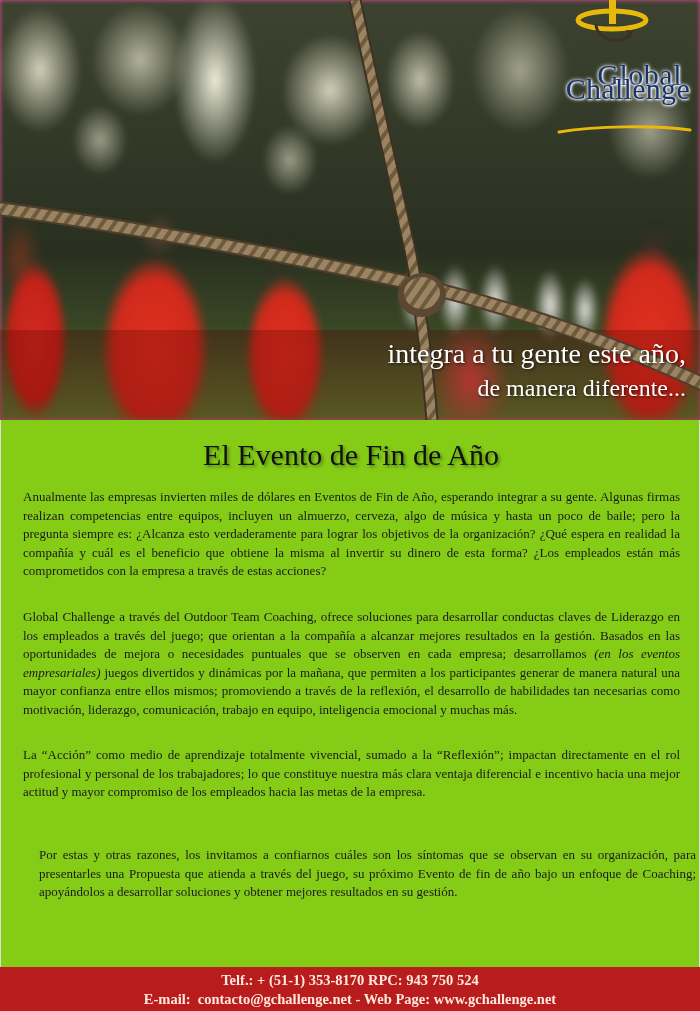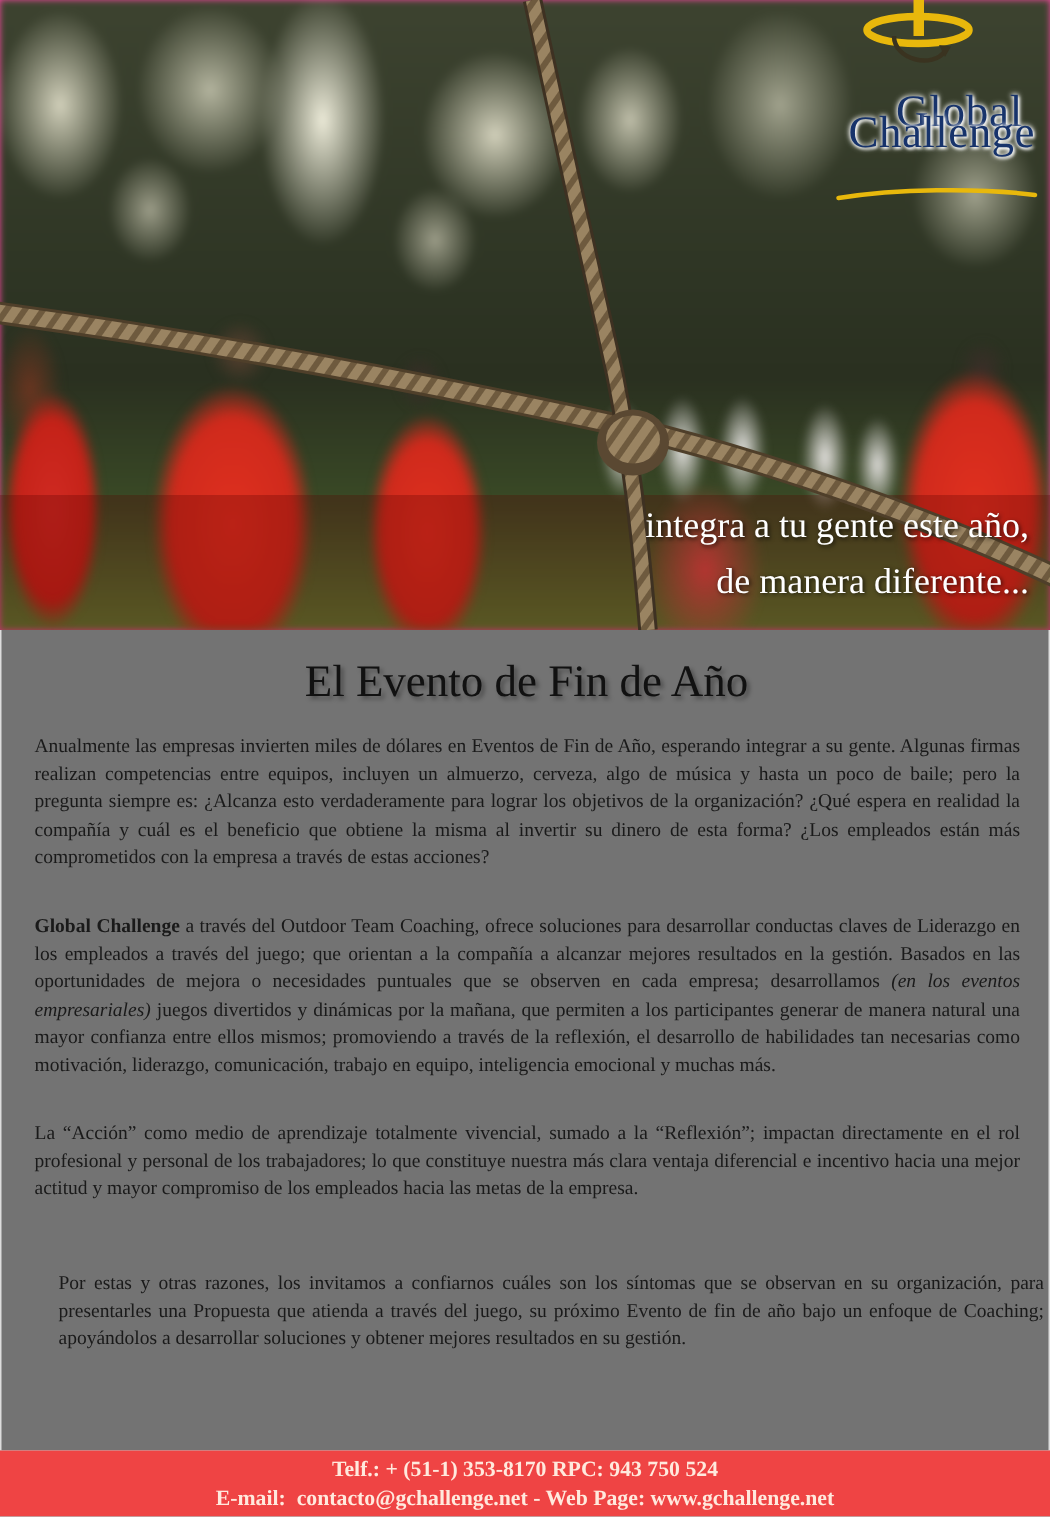--- a/index.html
+++ b/index.html
@@ -45,37 +45,37 @@
   
   .logo { position:absolute; right:8px; top:0; width:140px; height:140px; }
   .logo .emblem { position:absolute; left:20px; top:0; width:80px; height:55px; }
   .logo .name1, .logo .name2 { position:absolute; right:0; font-family:"Liberation Serif", "DejaVu Serif", serif; color:#17336b;
     text-shadow: 0 0 3px #fff, 0 0 4px #fff, 1px 1px 2px rgba(255,255,255,.9); }
   .logo .name1 { top:58px; right:10px; font-size:30px; letter-spacing:0.5px; }
   .logo .name2 { top:72px; right:2px; font-size:30px; letter-spacing:0.3px; }
   .logo .swoosh { position:absolute; left:5px; top:124px; width:135px; height:10px; }
 
   
-  .tagline1 { position:absolute; right:14px; top:338px; color:#fff; font-size:24px; text-shadow:1px 1px 3px rgba(0,0,0,.7); white-space:nowrap; }
+  .tagline1 { position:absolute; right:14px; top:338px; color:#fff; font-size:28px; text-shadow:1px 1px 3px rgba(0,0,0,.7); white-space:nowrap; }
   .tagline2 { position:absolute; right:14px; top:375px; color:#fff; font-size:24px; text-shadow:1px 1px 3px rgba(0,0,0,.7); white-space:nowrap; }
 
   
-  .content { position:absolute; left:0; top:420px; width:700px; height:547px; background:#737373; border-left:1px solid #ddd; border-right:1px solid #ddd; box-sizing:border-box; }
+  .content { position:absolute; left:0; top:420px; width:700px; height:547px; background:#84cc16; border-left:1px solid #ddd; border-right:1px solid #ddd; box-sizing:border-box; }
   .title { position:absolute; left:0; width:700px; top:18px; text-align:center; font-size:30px; color:#111; text-shadow:2px 2px 3px rgba(0,0,0,.35); }
   .para { position:absolute; left:22px; width:657px; font-size:13px; line-height:18.6px; color:#1a1a1a; text-align:justify; margin:0; }
   .p1 { top:68px; }
   .p2 { top:188px; }
   .p3 { top:326px; }
   .p4 { top:426px;margin-left:16px; }
   .p5 { top:512px; }
-  .para b { font-weight:bold; }
+  .para b { font-weight:normal; }
   .para i { font-style:italic; }
 
   
-  .footer { position:absolute; left:0; top:967px; width:700px; height:44px; background:#ef4444; color:#ffe9dd; text-align:center; font-family:"Liberation Serif", "DejaVu Serif", serif; font-weight:bold; font-size:14.5px; line-height:19px; padding-top:4px; box-sizing:border-box; }
+  .footer { position:absolute; left:0; top:967px; width:700px; height:44px; background:#b91c1c; color:#ffe9dd; text-align:center; font-family:"Liberation Serif", "DejaVu Serif", serif; font-weight:bold; font-size:14.5px; line-height:19px; padding-top:4px; box-sizing:border-box; }
   .footer .line { display:block; white-space:pre; }
 </style>
 </head>
 <body>
 
 <div class="hero">
   <div class="sky"></div>
   <div class="people"></div>
   <div class="band"></div>
 

